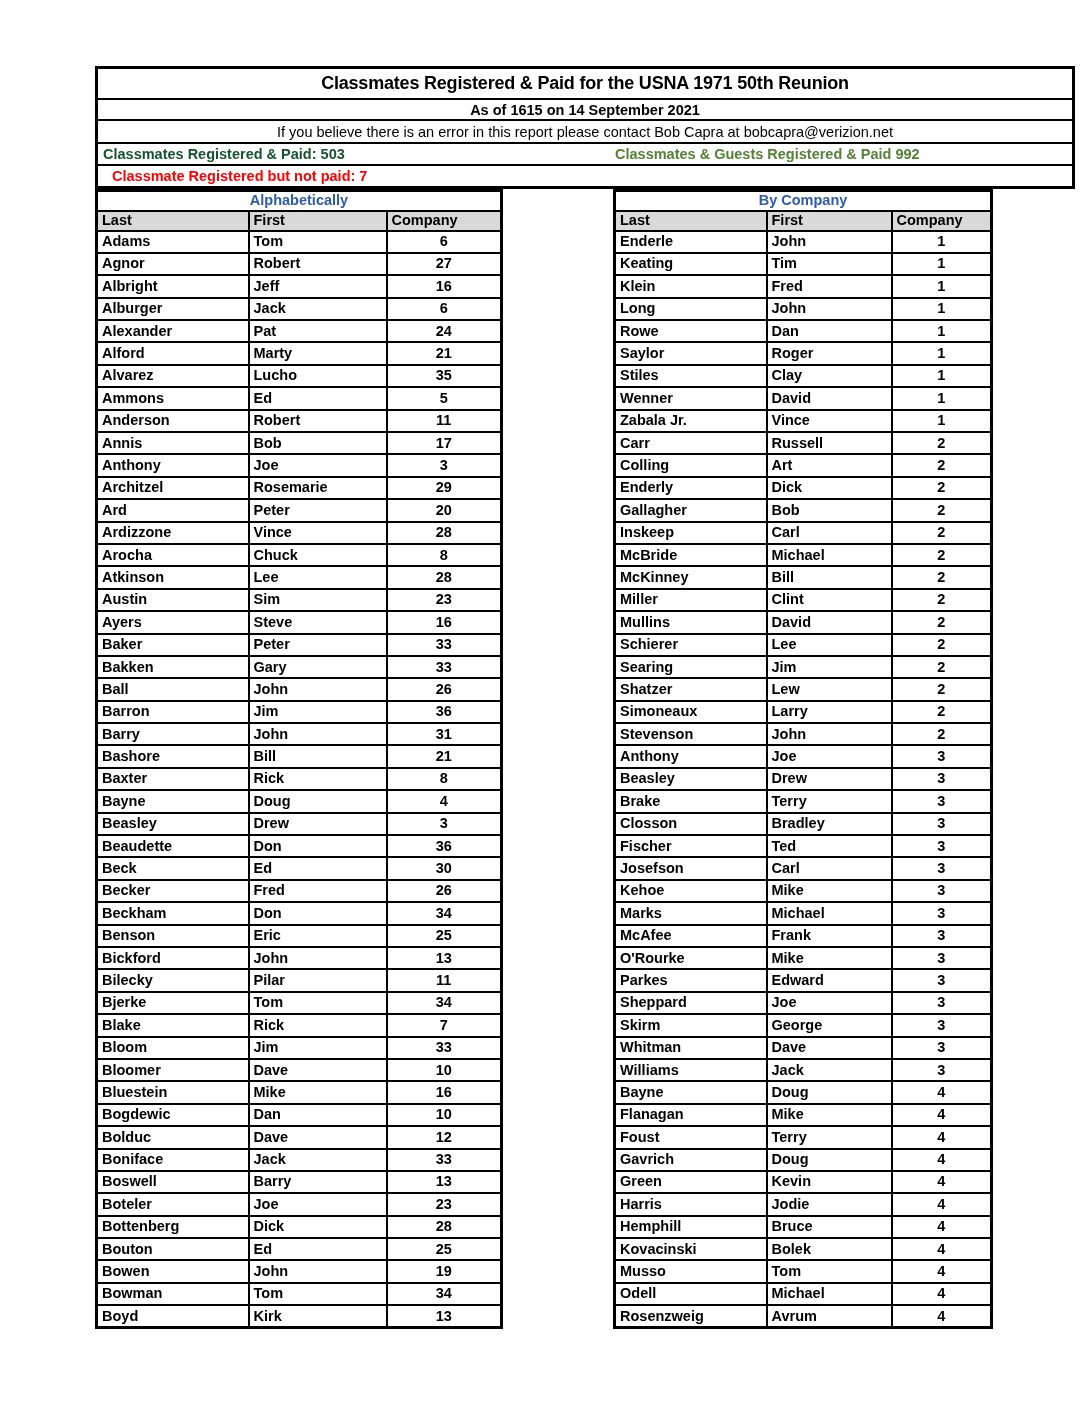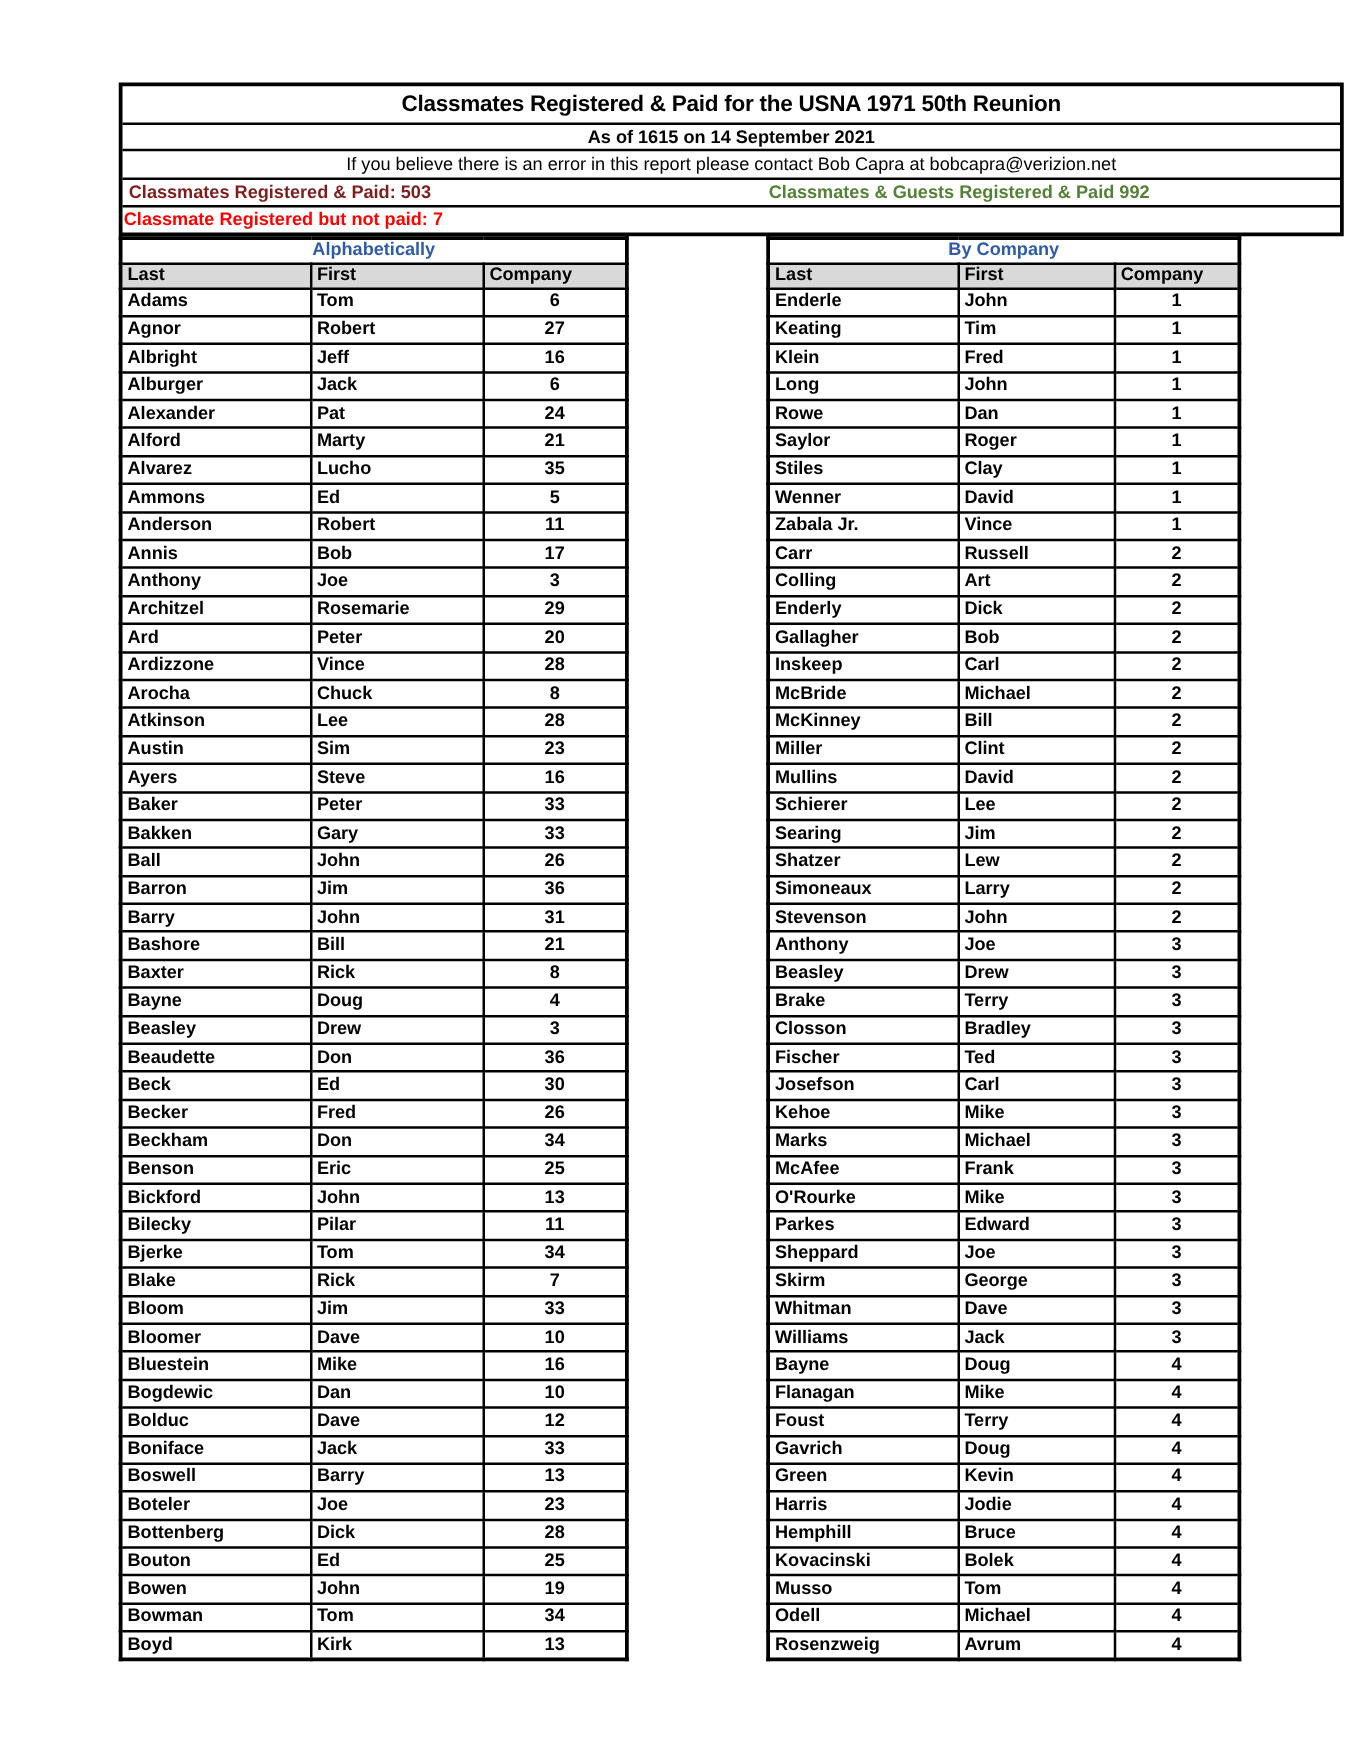--- a/index.html
+++ b/index.html
@@ -11,23 +11,23 @@
   .report{position:absolute;left:95px;top:66px;width:980px;}
 
   
   .header-block{border:3px solid #000;background:#fff;}
   .hrow{box-sizing:border-box;display:flex;align-items:center;}
   .hrow + .hrow{border-top:2px solid #000;text-align:center;}
   .title-row{height:29px;justify-content:center;font-weight:bold;font-size:18px;letter-spacing:-0.2px;}
   .asof-row{height:21px;justify-content:center;font-weight:bold;font-size:14.5px;}
   .contact-row{height:23px;justify-content:center;font-size:14.5px;}
   .stats-row{height:22px;font-weight:bold;font-size:14.5px;position:relative;}
-  .stat-left{padding-left:5px;color:#7f1d1d;}
+  .stat-left{padding-left:5px;color:#14532d;}
   .stat-right{position:absolute;left:517px;color:#538135;}
-  .notpaid-row{height:22px;font-weight:bold;font-size:14.5px;color:#ff0000;padding-left:1px;}
+  .notpaid-row{height:22px;font-weight:bold;font-size:14.5px;color:#ff0000;padding-left:14px;}
 
   
   .body-row{display:flex;align-items:flex-start;}
   .gap-col{width:110px;}
 
   table.roster{border-collapse:collapse;table-layout:fixed;}
   table.roster{border:3px solid #000;}
   table.roster td, table.roster th{
     border:2px solid #000;box-sizing:border-box;
     font-weight:bold;font-size:14.5px;line-height:1.05;

